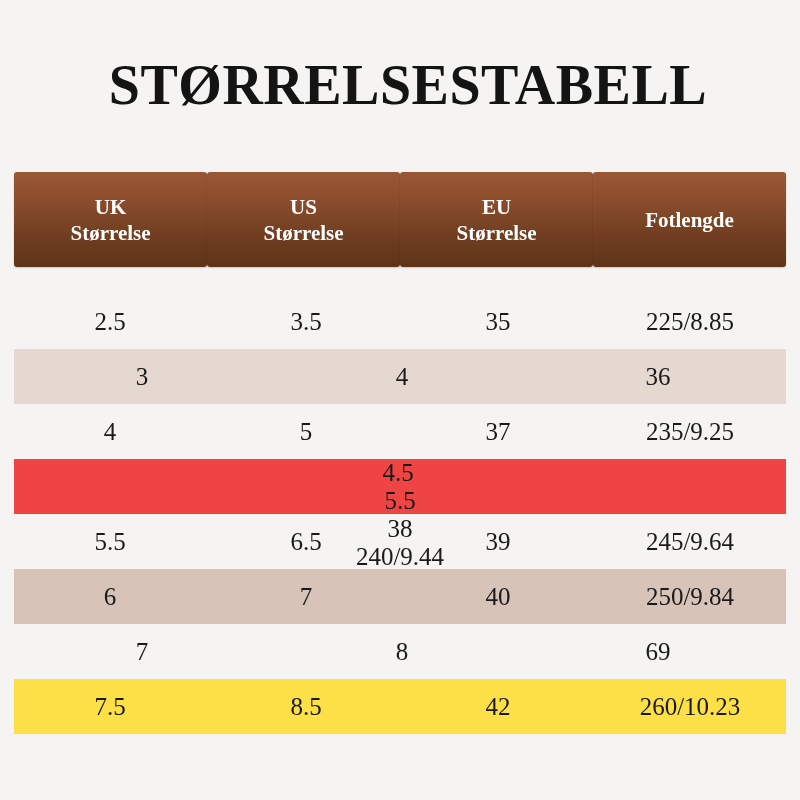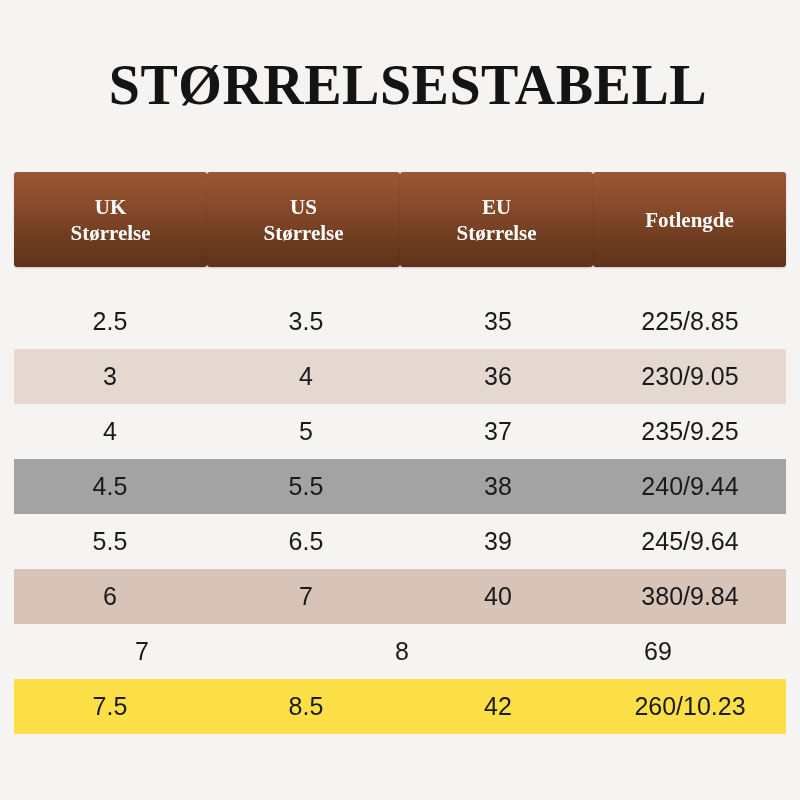--- a/index.html
+++ b/index.html
@@ -76,21 +76,21 @@
     margin-top: 27px;
   }
   .data-row {
     display: flex;
     height: 55px;
     align-items: center;
   }
   .data-cell {
     flex: 1 1 0;
     text-align: center;
-    font-family: Liberation Sans, sans-serif;
+    font-family: Liberation Serif, serif;
     font-size: 25px;
     color: #1a1a1a;
     white-space: nowrap;
   }
   .data-cell.first { padding-right: 4px; }
 </style>
 </head>
 <body>
 
 <div id="chart-root">
@@ -121,45 +121,44 @@
         <div class="data-row">
           <div class="data-cell first">2.5</div>
           <div class="data-cell">3.5</div>
           <div class="data-cell">35</div>
           <div class="data-cell">225/8.85</div>
         </div>
         <div class="data-row" style="background: rgb(228, 216, 208);">
           <div class="data-cell first">3</div>
           <div class="data-cell">4</div>
           <div class="data-cell">36</div>
-          <div class="data-cell">230/9.05</div>
         </div>
         <div class="data-row">
           <div class="data-cell first">4</div>
           <div class="data-cell">5</div>
           <div class="data-cell">37</div>
           <div class="data-cell">235/9.25</div>
         </div>
-        <div class="data-row" style="background: #a3a3a3;">
+        <div class="data-row" style="background: #ef4444; flex-direction: column;">
           <div class="data-cell first">4.5</div>
           <div class="data-cell">5.5</div>
           <div class="data-cell">38</div>
           <div class="data-cell">240/9.44</div>
         </div>
         <div class="data-row">
           <div class="data-cell first">5.5</div>
           <div class="data-cell">6.5</div>
           <div class="data-cell">39</div>
           <div class="data-cell">245/9.64</div>
         </div>
         <div class="data-row" style="background: rgb(216, 195, 184);">
           <div class="data-cell first">6</div>
           <div class="data-cell">7</div>
           <div class="data-cell">40</div>
-          <div class="data-cell">380/9.84</div>
+          <div class="data-cell">250/9.84</div>
         </div>
         <div class="data-row">
           <div class="data-cell first">7</div>
           <div class="data-cell">8</div>
           <div class="data-cell">69</div>
         </div>
         <div class="data-row" style="background: #fde047;">
           <div class="data-cell first">7.5</div>
           <div class="data-cell">8.5</div>
           <div class="data-cell">42</div>

